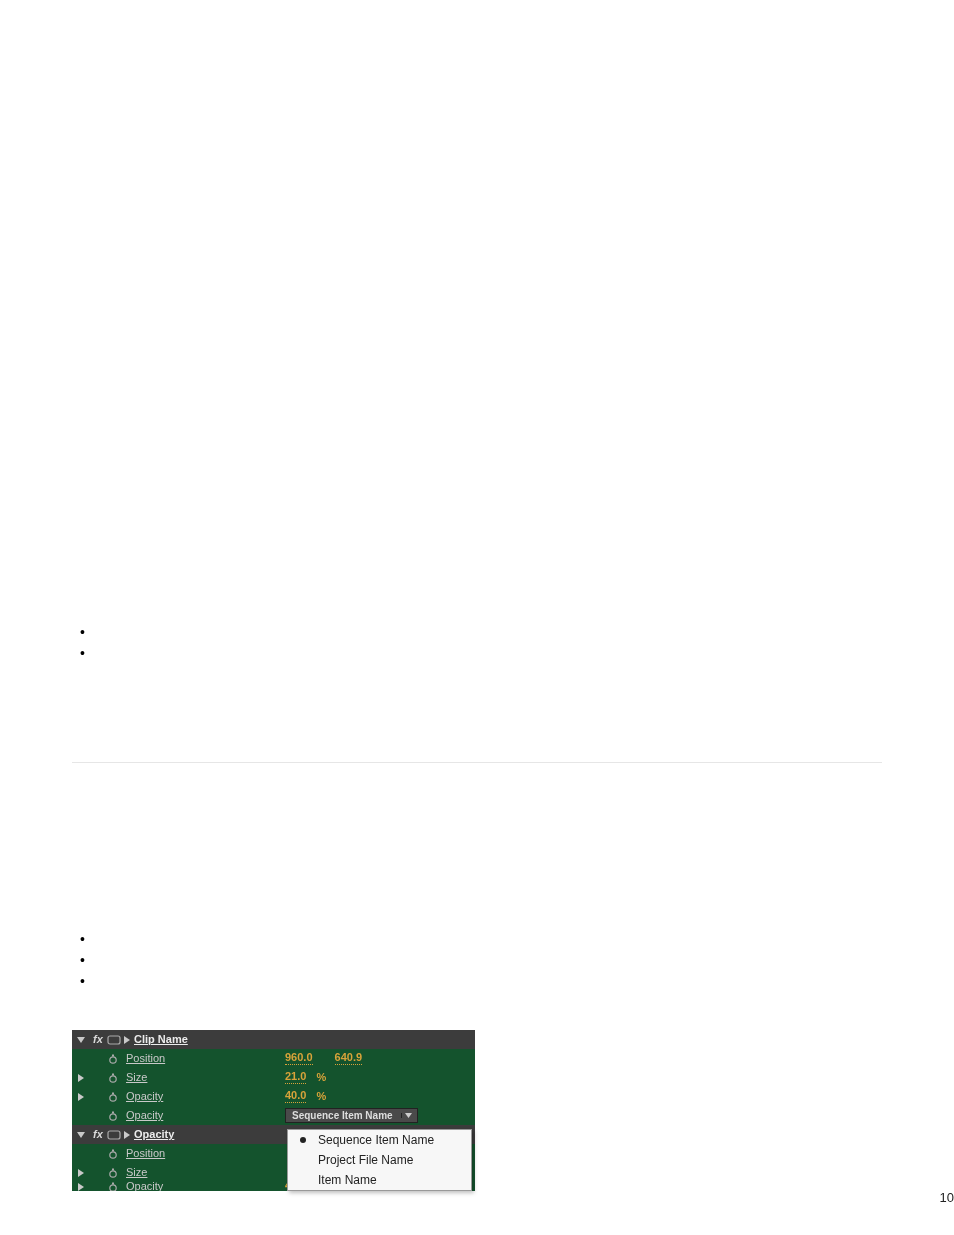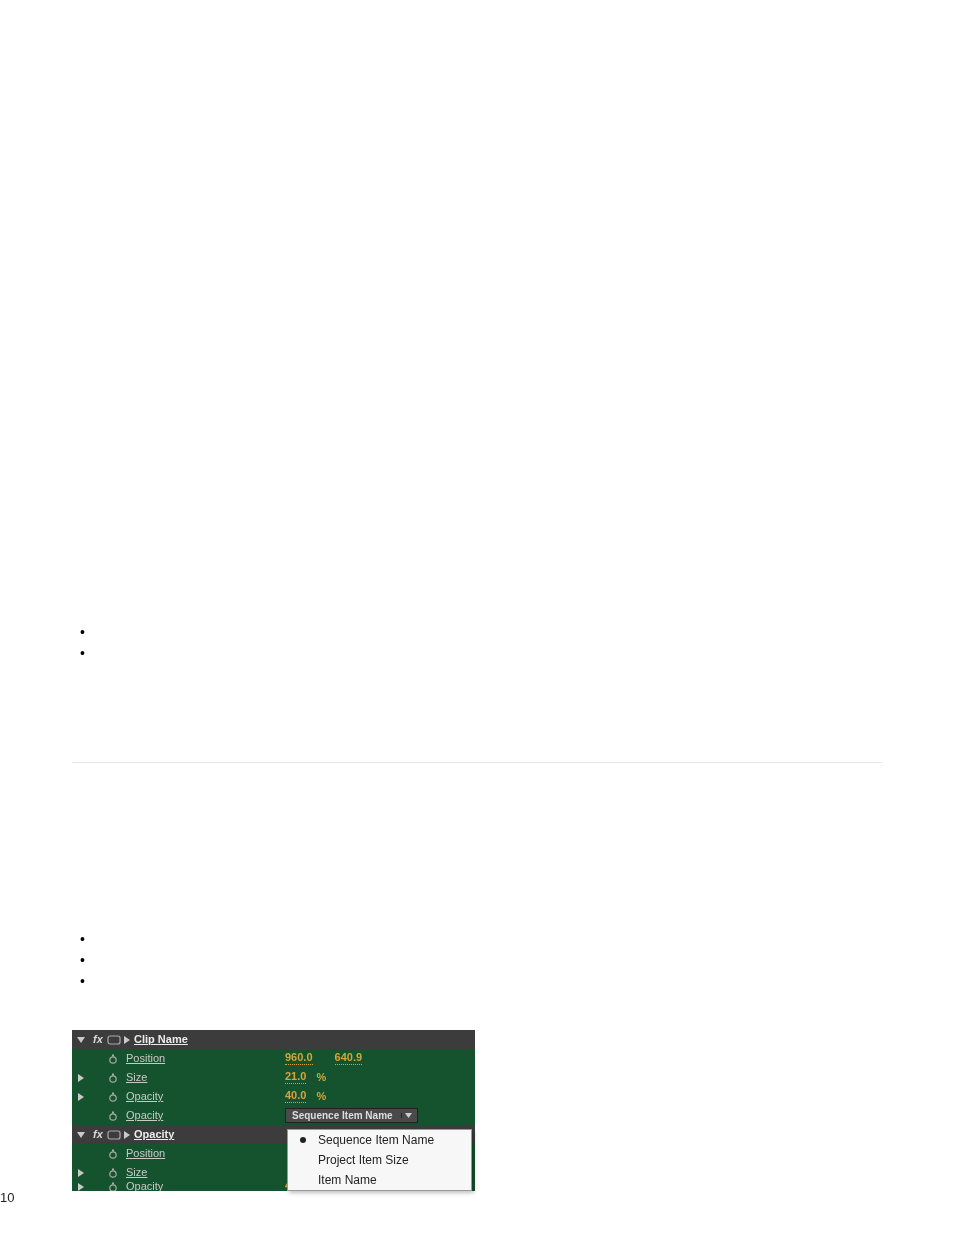--- a/index.html
+++ b/index.html
@@ -39,21 +39,21 @@
 
   .dropdown-btn { display: inline-flex; align-items: center; background: #4a4a4a; border: 1px solid #222; height: 15px; padding: 0 2px 0 6px; color: #ddd; font-size: 10px; gap: 8px; }
   .dropdown-caret-box { border-left: 1px solid #222; padding: 0 3px; display: flex; align-items: center; }
 
   .menu { position: absolute; left: 215px; top: 99px; width: 185px; background: #f7f7f7; border: 1px solid #999; box-shadow: 2px 2px 4px rgba(0,0,0,0.25); }
   .menu-item { display: flex; align-items: center; height: 20px; font-size: 12px; color: #222; }
   .menu-check { width: 30px; display: flex; align-items: center; justify-content: center; }
   .menu-bullet { width: 6px; height: 6px; border-radius: 50%; background: #222; }
   .menu-label { flex: 1; }
 
-  .page-num { position: absolute; bottom: 30px; left: 0; right: 0; text-align: left; font-size: 13px; color: #222; }
+  .page-num { position: absolute; bottom: 30px; left: 0; right: 0; text-align: right; font-size: 13px; color: #222; }
 
   .cut-row { height: 9px; overflow: hidden; }
 </style>
 </head>
 <body>
 
 <div class="page">
   <div class="content">
 
     <ul class="doc-list">
@@ -257,21 +257,21 @@
 
         <div class="menu">
           <div class="menu-item">
             <span class="menu-check">
                 <span class="menu-bullet"></span>
               </span>
             <span class="menu-label">Sequence Item Name</span>
           </div>
           <div class="menu-item">
             <span class="menu-check"></span>
-            <span class="menu-label">Project Item Size</span>
+            <span class="menu-label">Project File Name</span>
           </div>
           <div class="menu-item">
             <span class="menu-check"></span>
             <span class="menu-label">Item Name</span>
           </div>
         </div>
 
       </div>
     </div>
 

